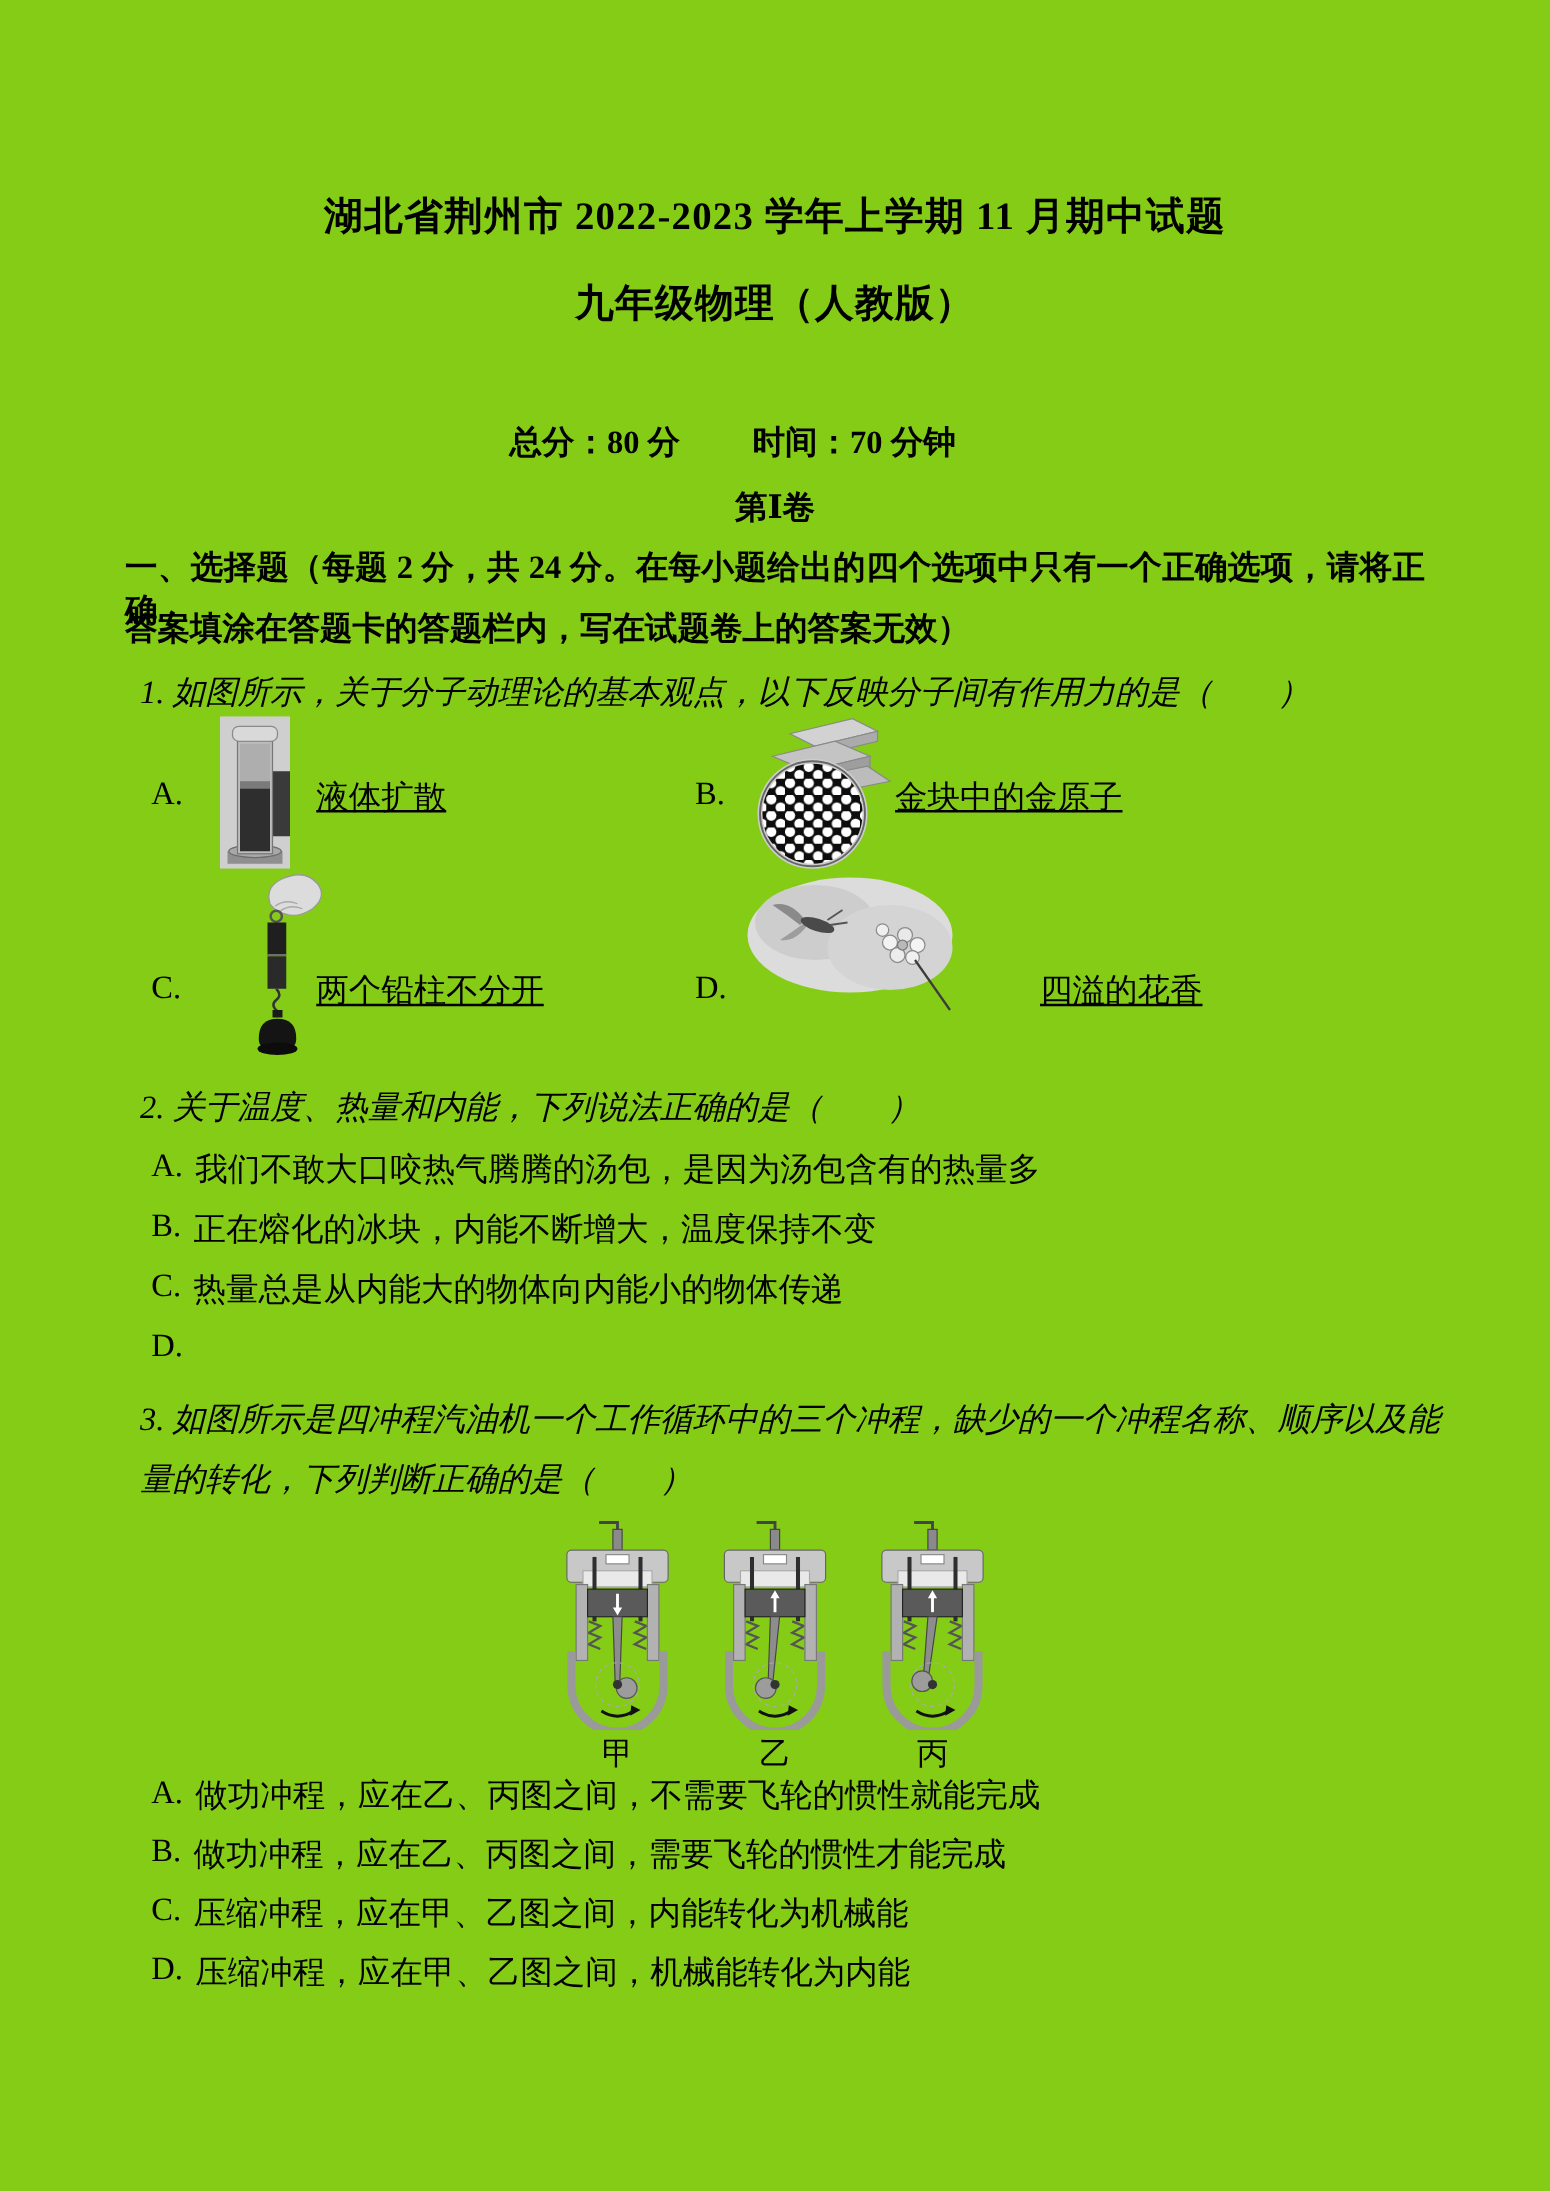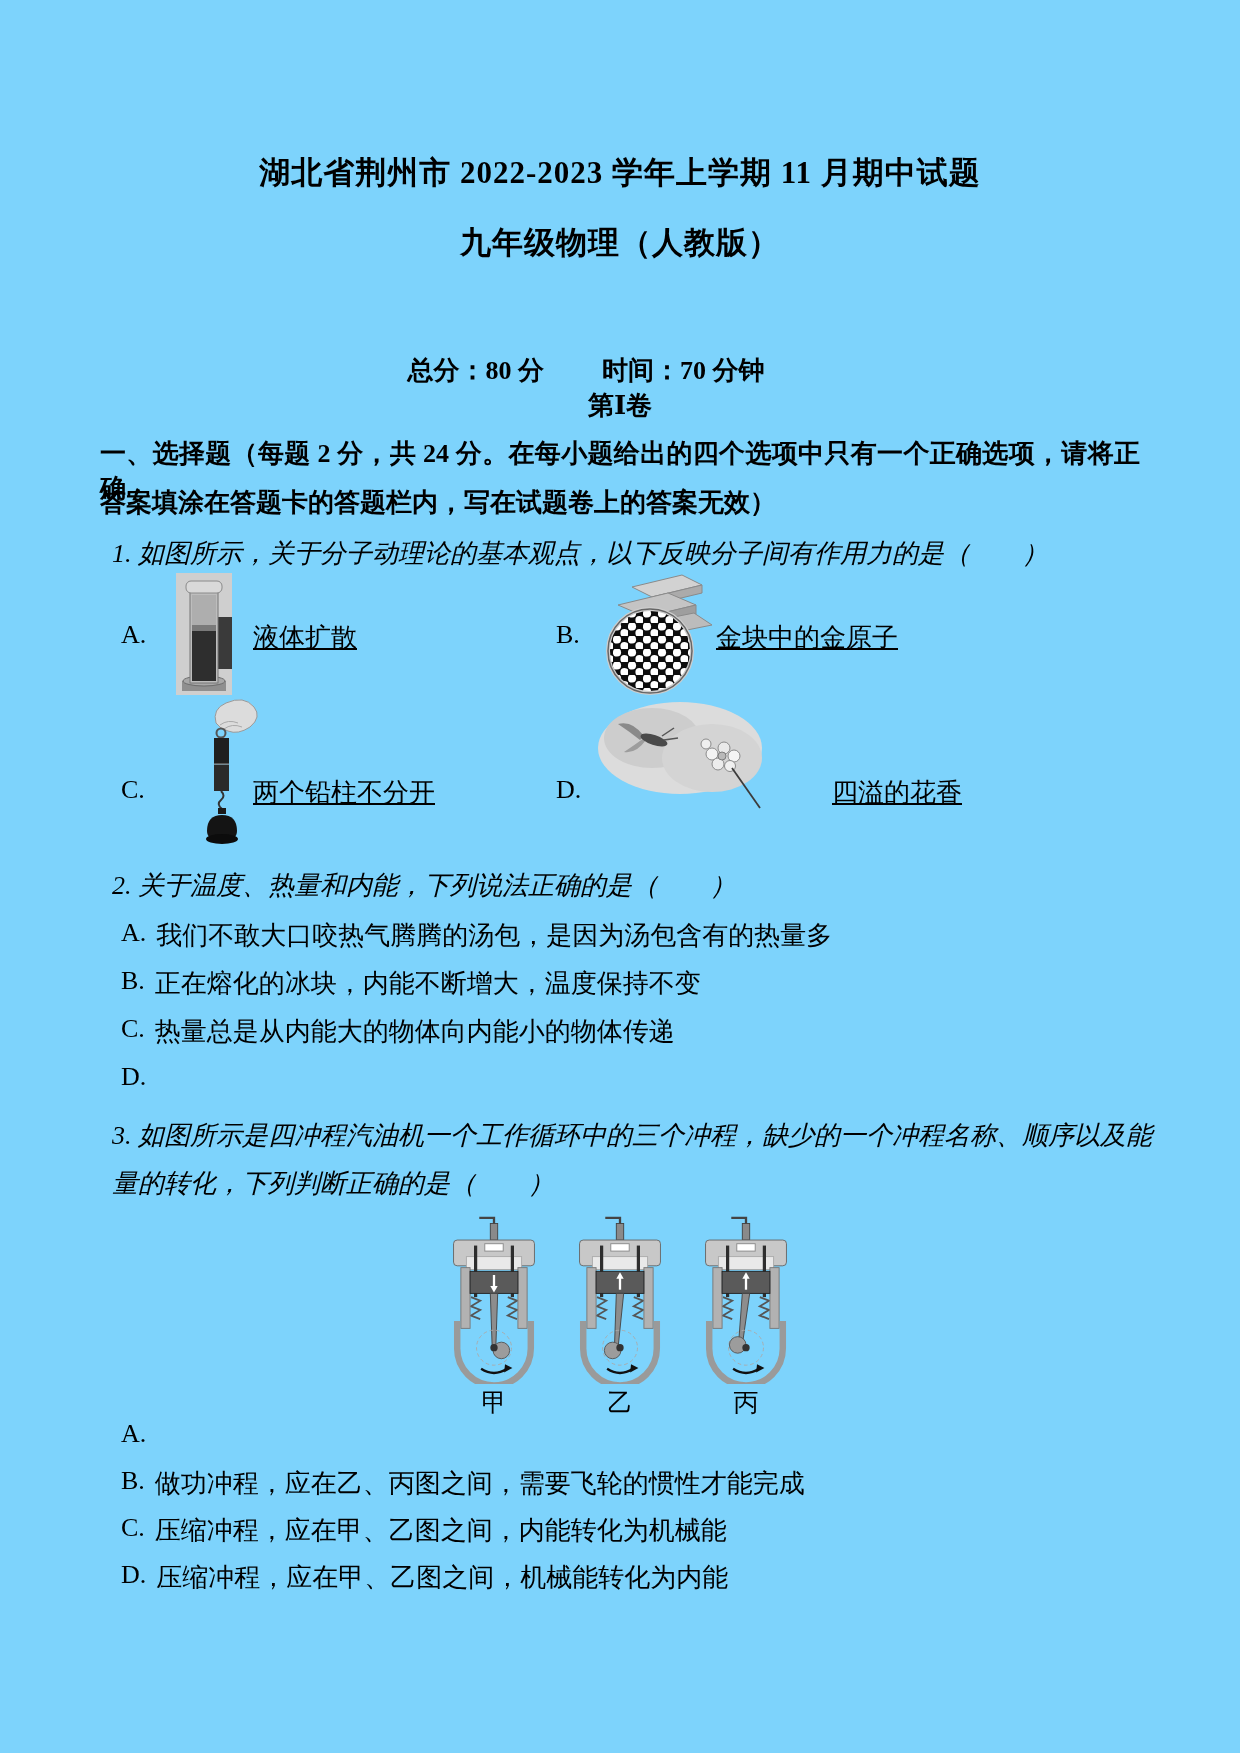--- a/index.html
+++ b/index.html
@@ -1,19 +1,19 @@
 <!DOCTYPE html>
 <html><head>
 <meta charset="utf-8">
 <style>
   html,body{margin:0;padding:0;background:#e9e9e9;}
   .page{
     position:relative;
     width:1240px;height:1753px;
-    background:#7dd3fc;
+    background:#84cc16;
     font-family:"Liberation Serif","DejaVu Serif",serif;
     color:#000;
     overflow:hidden;
     margin:0 auto;
   }
   .abs{position:absolute;}
   .center{left:0;width:1240px;text-align:center;}
   .title{font-size:31px;font-weight:bold;letter-spacing:1px;}
   .scoreline{display:flex;justify-content:center;gap:58px;font-size:26px;font-weight:bold;}
   .part{font-size:26px;font-weight:bold;}
@@ -30,21 +30,21 @@
   svg{display:block;}
 </style>
 </head>
 <body>
 
 <div class="page">
 
   <div class="abs center title" style="top:152px;">湖北省荆州市 2022-2023 学年上学期 11 月期中试题</div>
   <div class="abs center title" style="top:222px;">九年级物理（人教版）</div>
 
-  <div class="abs scoreline" style="top:353px;left:0;width:1172px;">
+  <div class="abs scoreline" style="top:336px;left:0;width:1172px;">
     <span>总分：80 分</span>
     <span>时间：70 分钟</span>
   </div>
 
   <div class="abs center part" style="top:388px;">第Ⅰ卷</div>
 
   <div class="abs intro justify" style="top:436px;">一、选择题（每题 2 分，共 24 分。在每小题给出的四个选项中只有一个正确选项，请将正确</div>
   <div class="abs intro" style="top:485px;">答案填涂在答题卡的答题栏内，写在试题卷上的答案无效）</div>
 
   <div class="abs stem" style="top:536px;">1. 如图所示，关于分子动理论的基本观点，以下反映分子间有作用力的是（　　）</div>
@@ -228,20 +228,21 @@
         <path d="M36,170 Q50,179 64,170" fill="none" stroke="#111" stroke-width="2.5"></path>
         <polygon points="62,165 70,169 61,174" fill="#111"></polygon>
       </svg>
       <span class="lbl">丙</span>
     </div>
 
   </div>
 
   <div class="abs optline" style="top:1419px;">
     <span>A.</span>
+    <span>做功冲程，应在乙、丙图之间，不需要飞轮的惯性就能完成</span>
   </div>
   <div class="abs optline" style="top:1466px;">
     <span>B.</span>
     <span>做功冲程，应在乙、丙图之间，需要飞轮的惯性才能完成</span>
   </div>
   <div class="abs optline" style="top:1513px;">
     <span>C.</span>
     <span>压缩冲程，应在甲、乙图之间，内能转化为机械能</span>
   </div>
   <div class="abs optline" style="top:1560px;">

